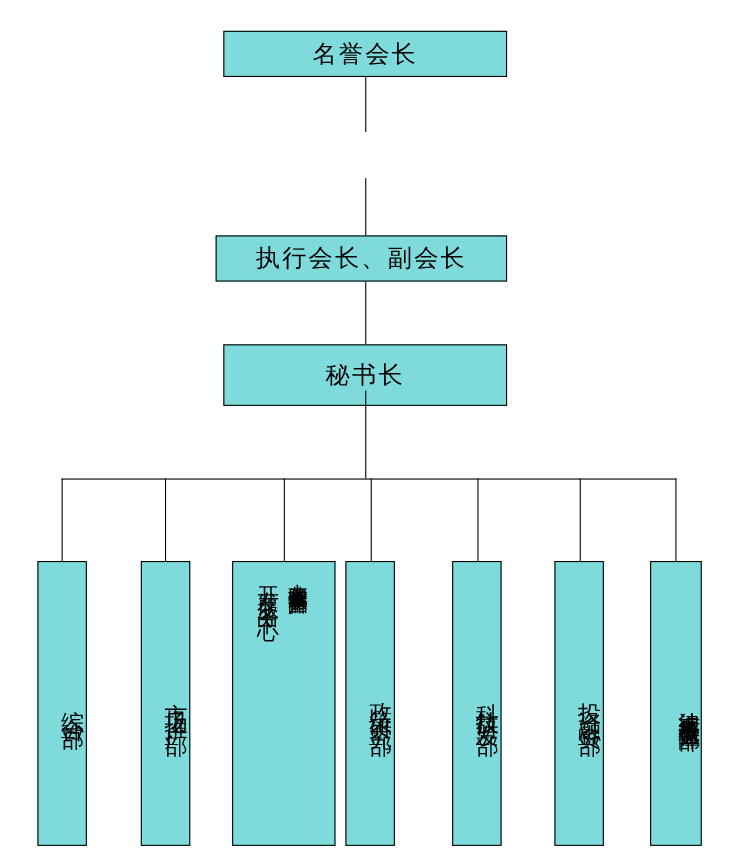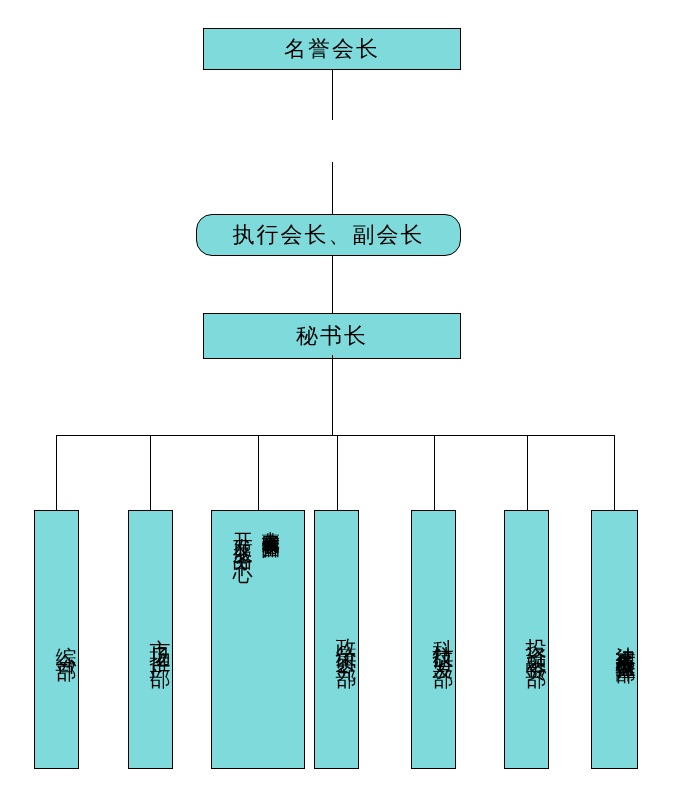--- a/index.html
+++ b/index.html
@@ -63,25 +63,25 @@
 </head>
 <body>
 
 <div id="chart">
 
   <div class="box top-box" style="left:203px; top:28px; width:258px; height:42px;">
     <span>名誉会长</span>
   </div>
 
 
-  <div class="box top-box" style="left:196px; top:214px; width:265px; height:42px;border-radius:16px;">
+  <div class="box top-box" style="left:196px; top:214px; width:265px; height:42px;">
     <span>执行会长、副会长</span>
   </div>
 
-  <div class="box top-box" style="left:203px; top:313px; width:258px; height:46px;">
+  <div class="box top-box" style="left:203px; top:313px; width:258px; height:56px;">
     <span>秘书长</span>
   </div>
 
   <div class="line vline" style="left:332px; top:70px; height:50px;"></div>
   <div class="line vline" style="left:332px; top:162px; height:52px;"></div>
   <div class="line vline" style="left:332px; top:256px; height:57px;"></div>
 
   <div class="line vline" style="left:332px; top:355px; height:80px;"></div>
 
   <div class="line hline" style="left:56px; top:435px; width:559px;"></div>

